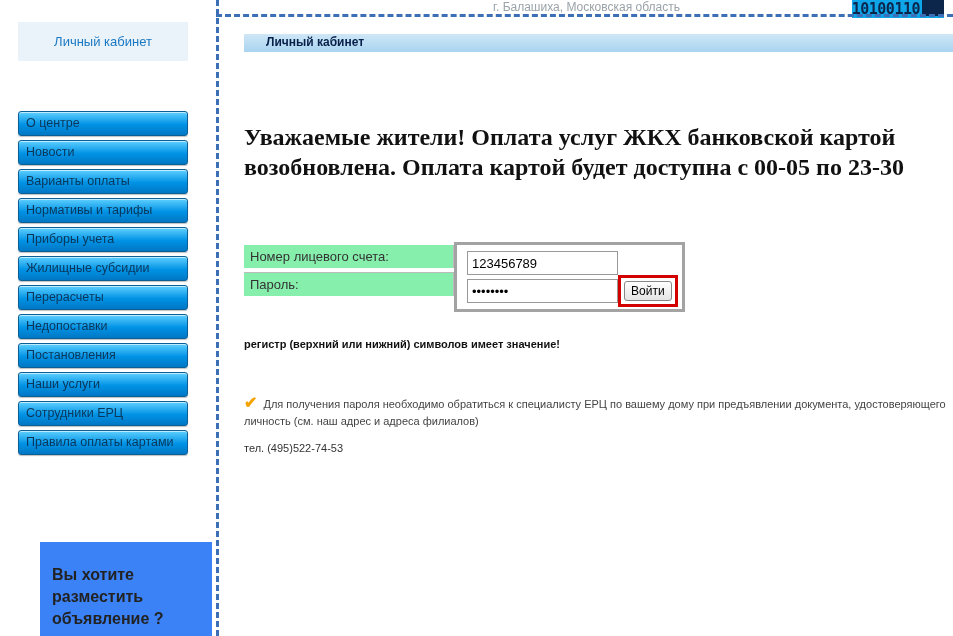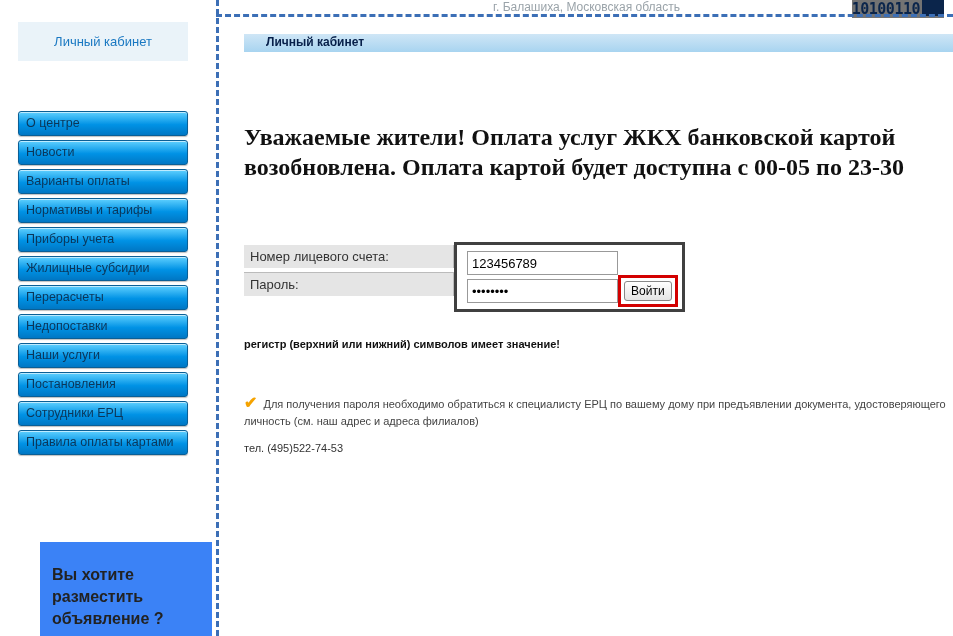--- a/index.html
+++ b/index.html
@@ -1,18 +1,18 @@
 <!DOCTYPE html>
 <html><head>
 <meta charset="utf-8">
 <style>
   html,body{margin:0;padding:0;font-family:Verdana,Arial,sans-serif;color:#111;background:#fff}
   .page{width:953px;height:636px;position:relative;overflow:hidden}
   .top-center{position:absolute;left:220px;top:0;right:0;color:#9aa3a9;font-size:12px;text-align:center}
-  .barcode{position:absolute;right:9px;top:0;font-family:monospace;font-size:15px;font-weight:bold;color:#0b254b;background:#737373;letter-spacing:-.5px}
+  .barcode{position:absolute;right:9px;top:0;font-family:monospace;font-size:15px;font-weight:bold;color:#0b254b;background:#0ea5e9;letter-spacing:-.5px}
   .barcode .blk{display:inline-block;width:22px;height:16px;background:#0b254b;vertical-align:top;margin-left:2px}
 
   
   .sidebar{position:absolute;left:18px;top:22px;width:170px;}
   .lk-title{background:#eaf3f9;color:#1a78c2;font-size:13px;padding:12px 8px;text-align:center;margin-bottom:50px}
   .nav{display:flex;flex-direction:column;gap:4px}
   .nav-btn{
     background:linear-gradient(#5fd0ff,#0092e5 55%,#0077c4);
     border:1px solid #0a5f96;
     border-radius:3px;
@@ -32,23 +32,23 @@
   .dash-h{position:absolute;left:216px;right:0;top:14px;border-top:3px dashed #3c6fb6}
 
   
   .content{position:absolute;left:244px;right:0;top:34px}
   .stripe{height:18px;background:linear-gradient(#cfe6f6,#a8d4f0);position:relative;margin-bottom:70px}
   .stripe-label{position:absolute;left:22px;top:1px;font-size:12px;font-weight:bold;color:#07204a}
   .headline{font-family:"Times New Roman",serif;font-size:24px;font-weight:bold;line-height:30px;margin:0 6px 60px 0}
 
   
   .login{margin-left:0}
-  .login-highlight{border:3px solid #404040;padding:4px;display:inline-block}
+  .login-highlight{border:3px solid #a3a3a3;padding:4px;display:inline-block}
   .row{display:flex;align-items:center;height:28px}
-  .lbl{width:197px;font-size:13px;color:#333;background:#e5e5e5;padding:4px 6px;border-right:1px solid #bbb}
+  .lbl{width:197px;font-size:13px;color:#333;background:#86efac;padding:4px 6px;border-right:1px solid #bbb}
   .row + .row .lbl{border-top:1px solid #bbb}
   .in{width:141px;height:20px;font-size:13px;padding:1px 4px;border:1px solid #999;background:#fff;font-family:Verdana,Arial,sans-serif;margin-left:6px}
   .go-wrap{border:3px solid #d30000;padding:3px;}
   .go{font-size:12px;padding:2px 6px;background:linear-gradient(#fff,#e4e4e4);border:1px solid #888;border-radius:3px;cursor:pointer;font-family:Verdana,Arial,sans-serif}
   .case{font-size:11px;font-weight:bold;margin:26px 0 44px}
 
   .note{font-size:11px;color:#444;line-height:17px}
   .check{color:#f5a300;font-weight:bold;font-size:16px;margin-right:3px}
   .phone{font-size:11px;color:#333;margin-top:12px}
 </style>
@@ -66,22 +66,22 @@
     <div class="lk-title">Личный кабинет</div>
     <div class="nav">
       <button class="nav-btn">О центре</button>
       <button class="nav-btn">Новости</button>
       <button class="nav-btn">Варианты оплаты</button>
       <button class="nav-btn">Нормативы и тарифы</button>
       <button class="nav-btn">Приборы учета</button>
       <button class="nav-btn">Жилищные субсидии</button>
       <button class="nav-btn">Перерасчеты</button>
       <button class="nav-btn">Недопоставки</button>
+      <button class="nav-btn">Постановления</button>
       <button class="nav-btn">Наши услуги</button>
-      <button class="nav-btn">Постановления</button>
       <button class="nav-btn">Сотрудники ЕРЦ</button>
       <button class="nav-btn">Правила оплаты картами</button>
     </div>
   </div>
 
   <div class="ad">
     <div>Вы хотите</div>
     <div>разместить</div>
     <div>объявление ?</div>
   </div>

